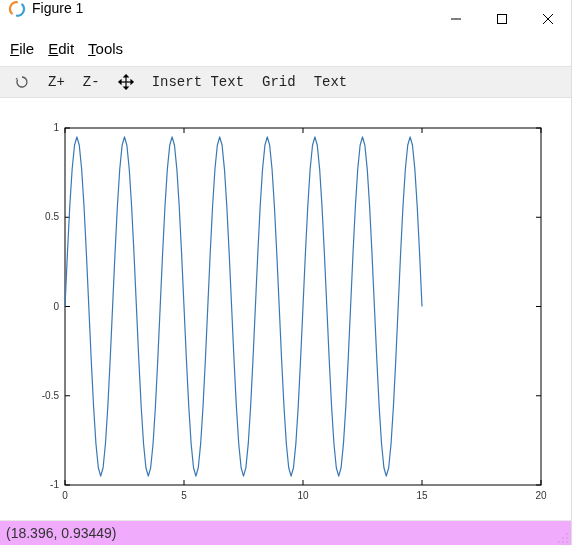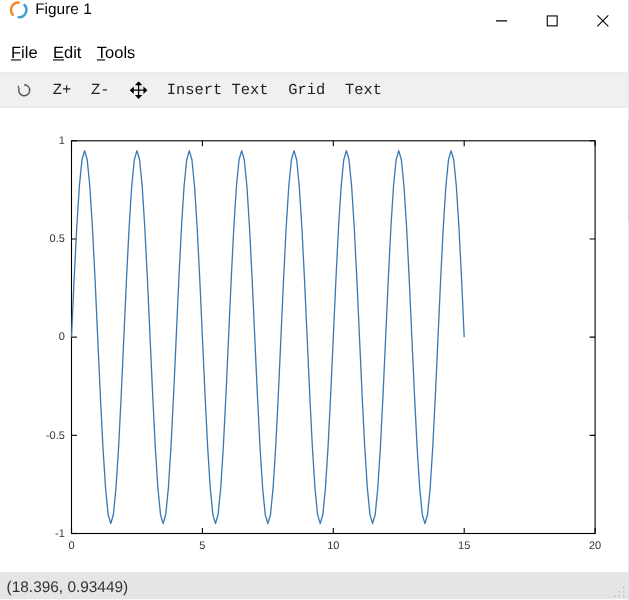--- a/index.html
+++ b/index.html
@@ -98,21 +98,21 @@
     position: relative;
     background: #fff;
   }
   svg.plot {
     position: absolute;
     top: 0; left: 0;
   }
   
   .statusbar {
     height: 24px;
-    background: #e5e5e5;
+    background: #f0abfc;
     display: flex;
     align-items: center;
     padding-left: 6px;
     font-size: 14px;
     color: #333;
     border-top: 1px solid #e8e8e8;
     position: relative;
   }
   .resize-grip {
     position: absolute;

